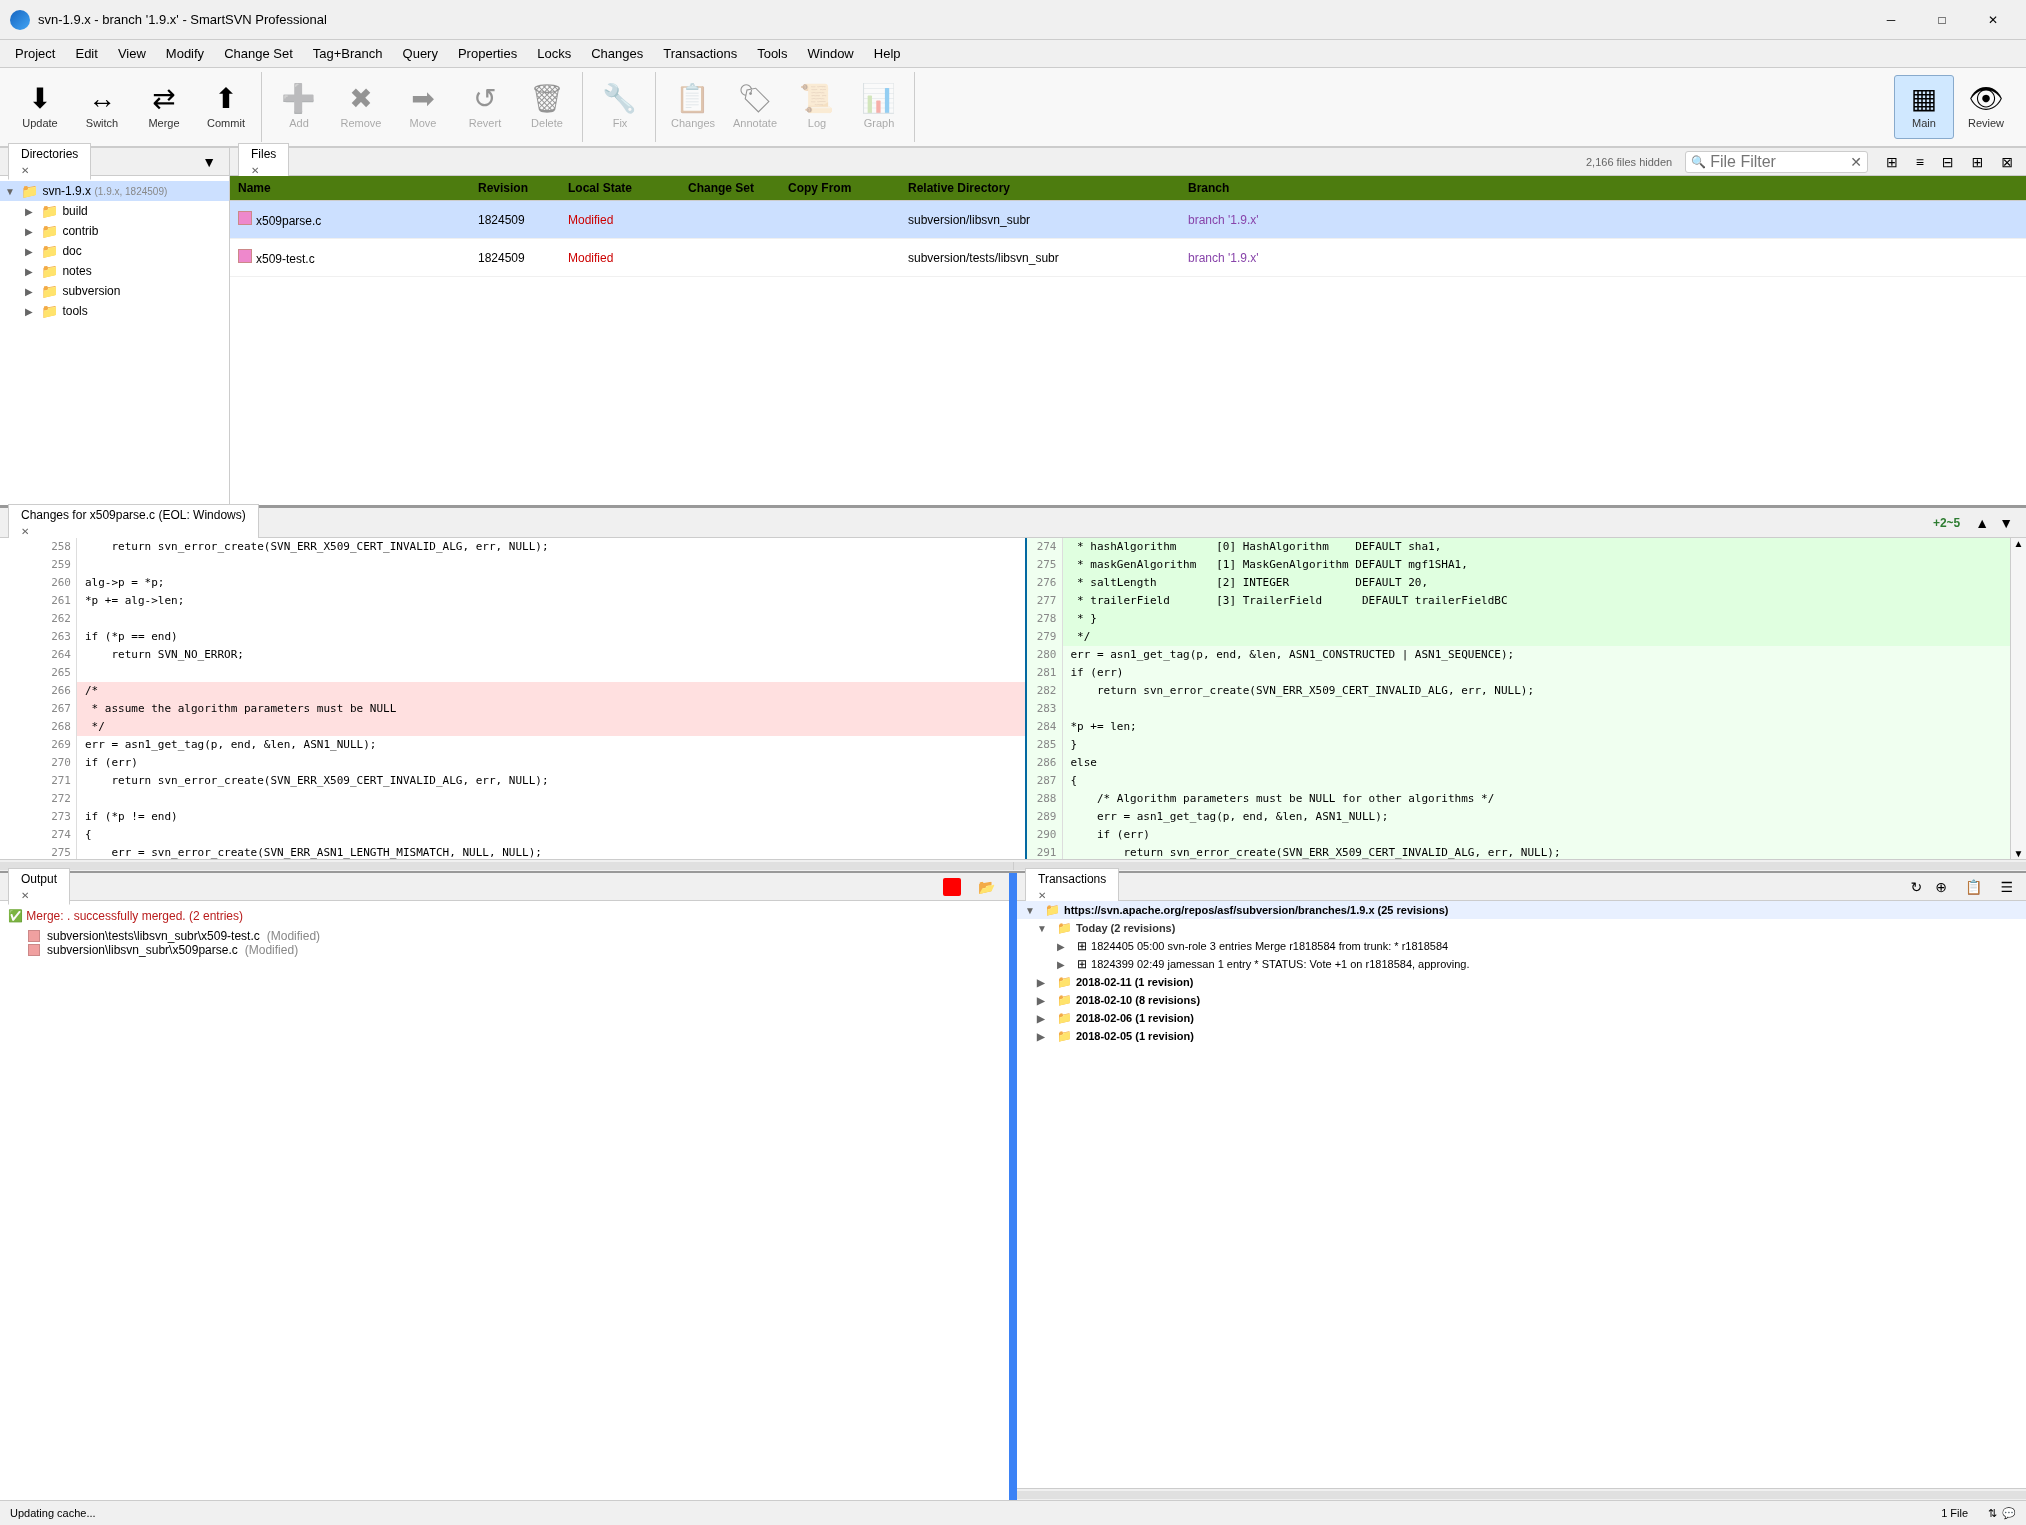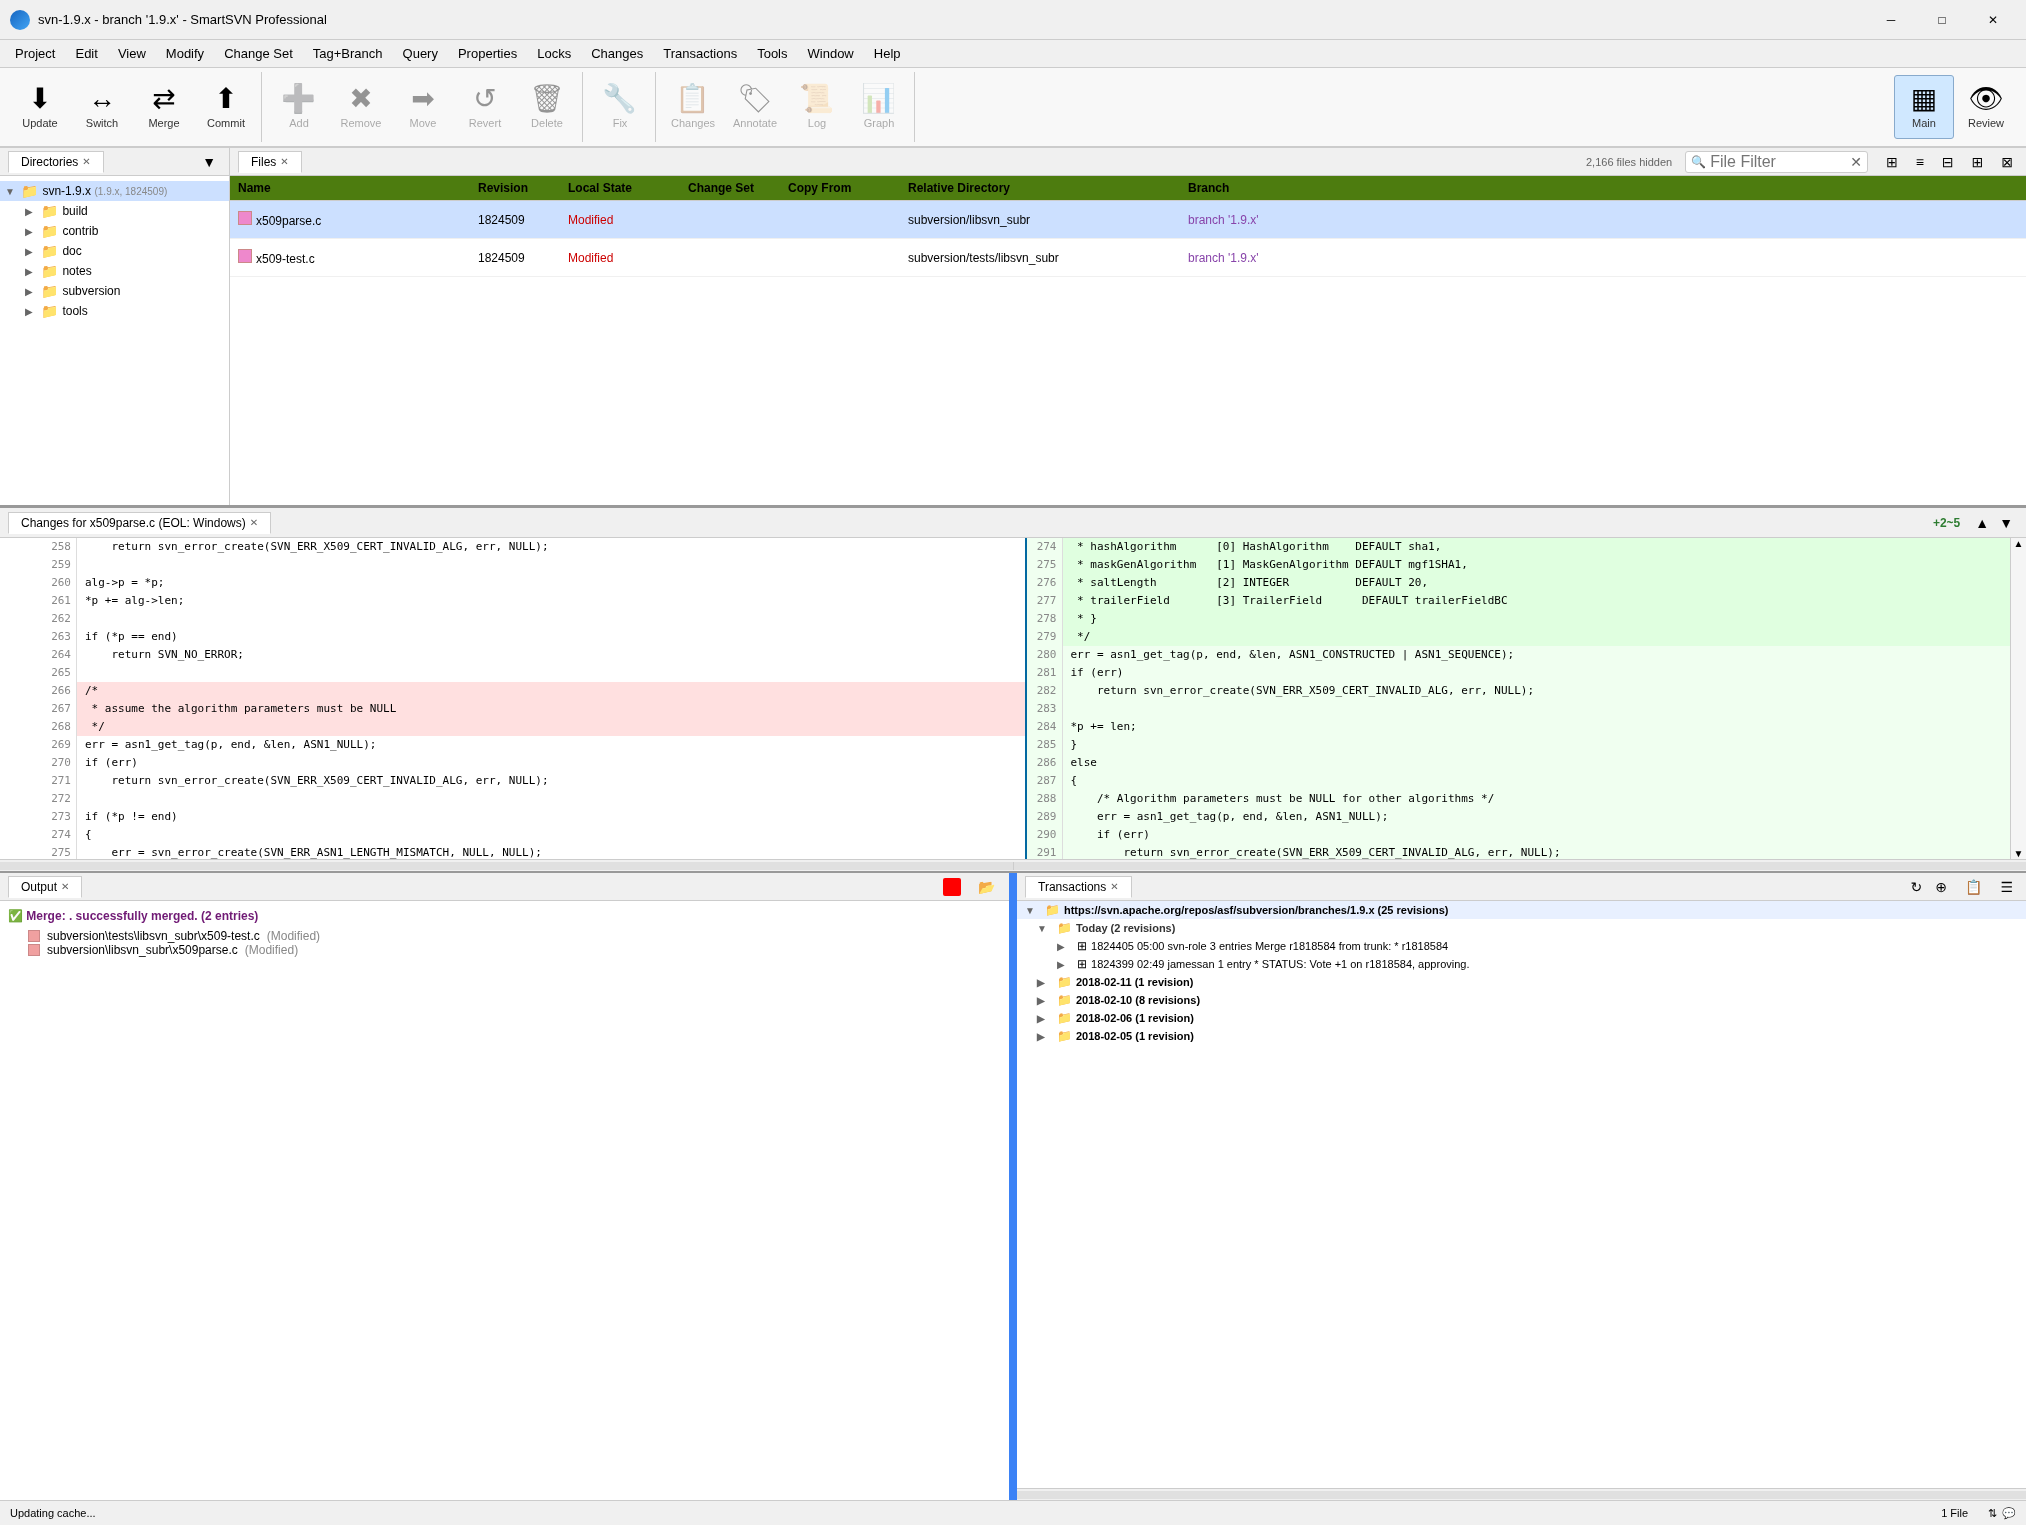--- a/index.html
+++ b/index.html
@@ -27,21 +27,21 @@
     .toolbar-btn.active { background: #d0e8ff; border: 1px solid #88aacc; }
     .toolbar-spacer { flex: 1; }
 
     
     #main-area { display: flex; height: calc(1525px - 40px - 28px - 80px - 25px); flex-direction: column; }
     #top-section { display: flex; height: 360px; border-bottom: 3px solid #999; }
     #bottom-section { display: flex; flex: 1; }
 
     
     .panel-header { background: #f0f0f0; border-bottom: 1px solid #ccc; height: 28px; display: flex; align-items: center; padding: 0 8px; gap: 8px; }
-    .panel-tab { background: #e8e8e8; border: 1px solid #ccc; border-bottom: none; padding: 3px 12px; font-size: 12px; cursor: pointer; display: flex; align-items: center; gap: 4px; }
+    .panel-tab { background: #e8e8e8; border: 1px solid #ccc; border-bottom: none; padding: 3px 12px; font-size: 12px; cursor: pointer; display: flex; gap: 4px; flex-direction: column; }
     .panel-tab.active { background: white; border-bottom: 1px solid white; }
     .panel-tab .close-btn { font-size: 10px; cursor: pointer; color: #666; }
 
     
     #dir-panel { width: 230px; display: flex; flex-direction: column; border-right: 1px solid #ccc; background: white; }
     #dir-panel .panel-header { justify-content: space-between; }
     .dir-header-actions { display: flex; align-items: center; gap: 5px; }
     #dir-tree { flex: 1; overflow-y: auto; padding: 5px 0; }
     .tree-item { display: flex; align-items: center; padding: 2px 5px; cursor: pointer; white-space: nowrap; }
     .tree-item.selected { background: #cce0ff; }
@@ -76,21 +76,21 @@
     .diff-line-num { width: 36px; padding: 0 5px; color: #888; background: #f5f5f5; border-right: 1px solid #ddd; text-align: right; flex-shrink: 0; }
     .diff-line-content { padding: 0 8px; white-space: pre; flex: 1; }
     .diff-removed { background: #ffe0e0; }
     .diff-added { background: #e0ffe0; }
     .diff-neutral { background: transparent; }
 
     
     #output-panel { flex: 1; display: flex; flex-direction: column; border-right: 8px solid #3b82f6; background: white; min-width: 0; }
     #output-content { flex: 1; overflow-y: auto; padding: 8px; }
     .output-entry { margin-bottom: 6px; }
-    .output-merge-success { color: #701a75; font-weight: bold; }
+    .output-merge-success { color: #b91c1c; font-weight: normal; }
     .output-file-entry { display: flex; align-items: center; padding-left: 20px; gap: 7px; }
     .output-file-icon { width: 12px; height: 12px; background: #f0a0a0; border: 1px solid #c88; display: inline-block; }
     .output-stop-btn { width: 18px; height: 18px; background: red; border-radius: 2px; cursor: pointer; display: inline-block; }
 
     
     #trans-panel { flex: 1; display: flex; flex-direction: column; background: white; }
     #trans-content { flex: 1; overflow-y: auto; }
     .trans-item { display: flex; align-items: center; padding: 2px 8px; font-size: 11px; }
     .trans-expander { width: 16px; font-size: 10px; color: #666; }
     .trans-icon { margin: 0 4px; font-size: 12px; }

